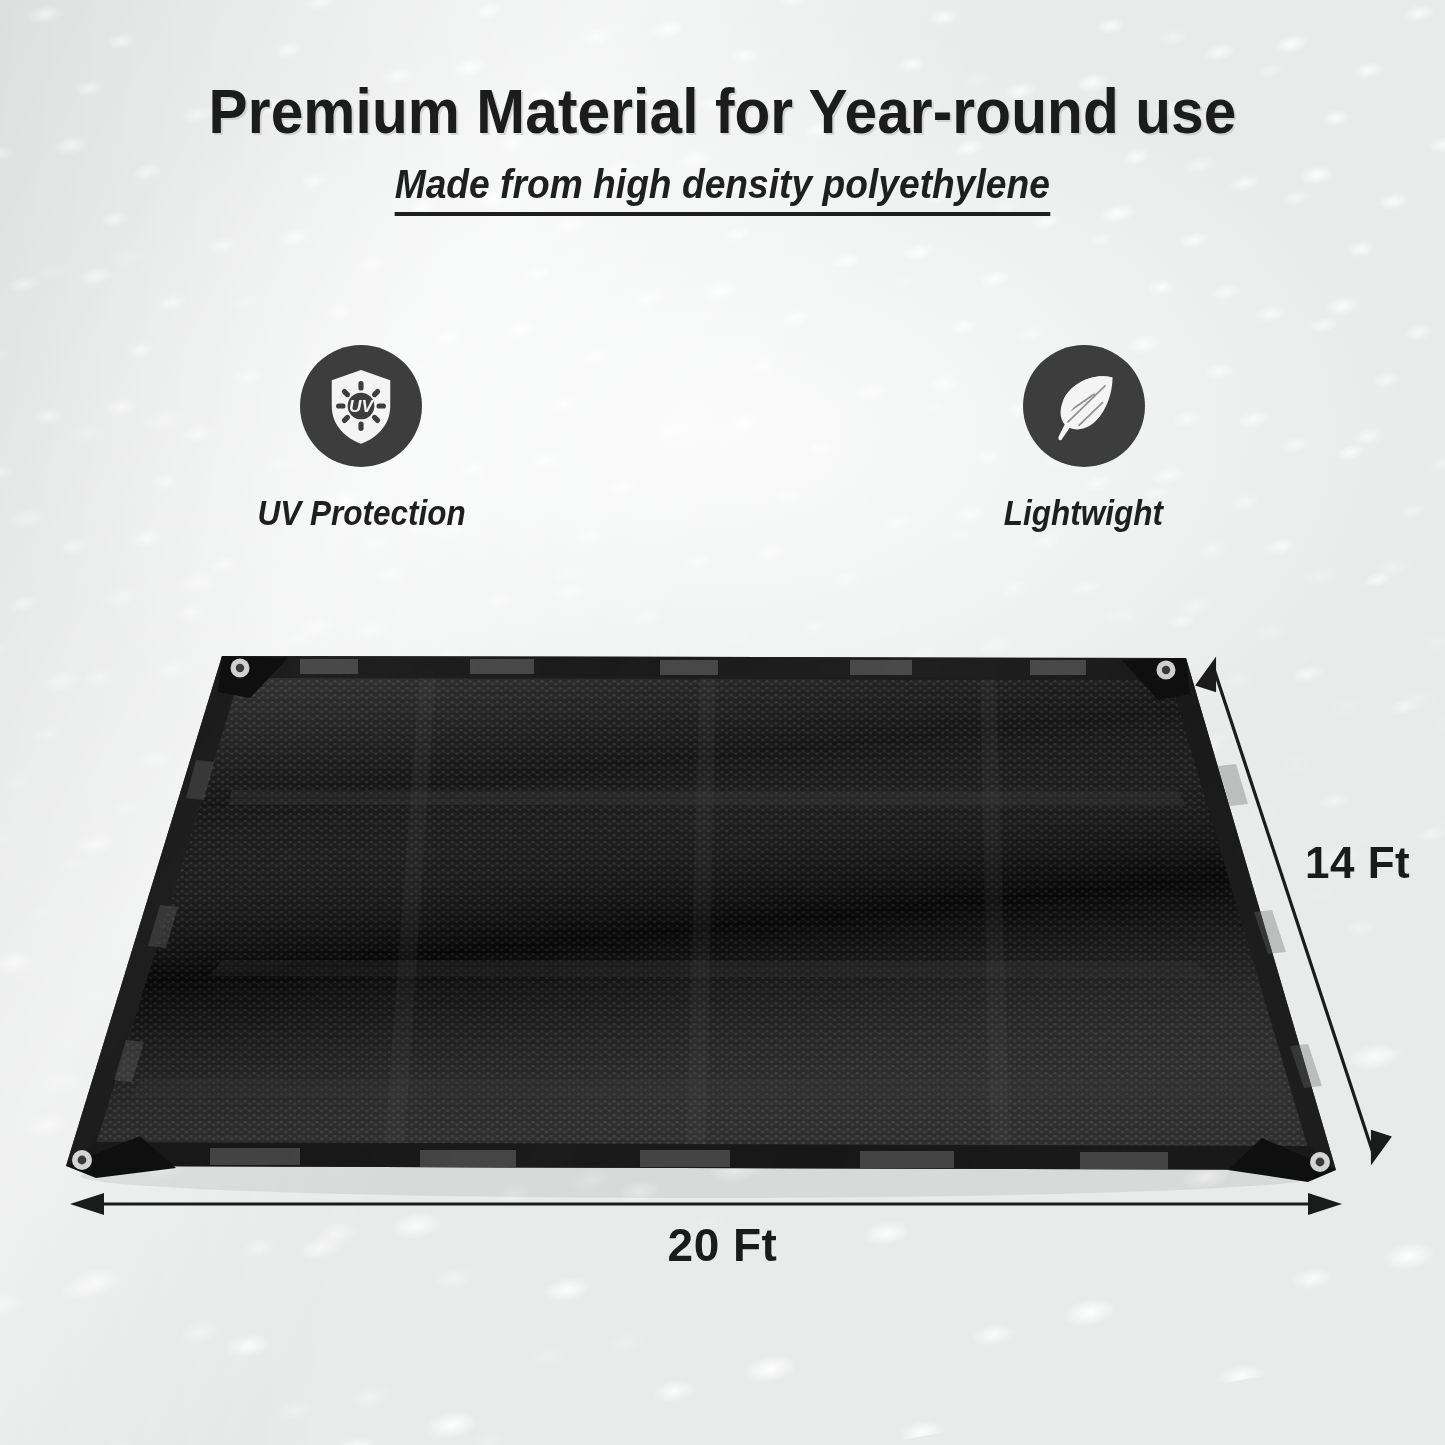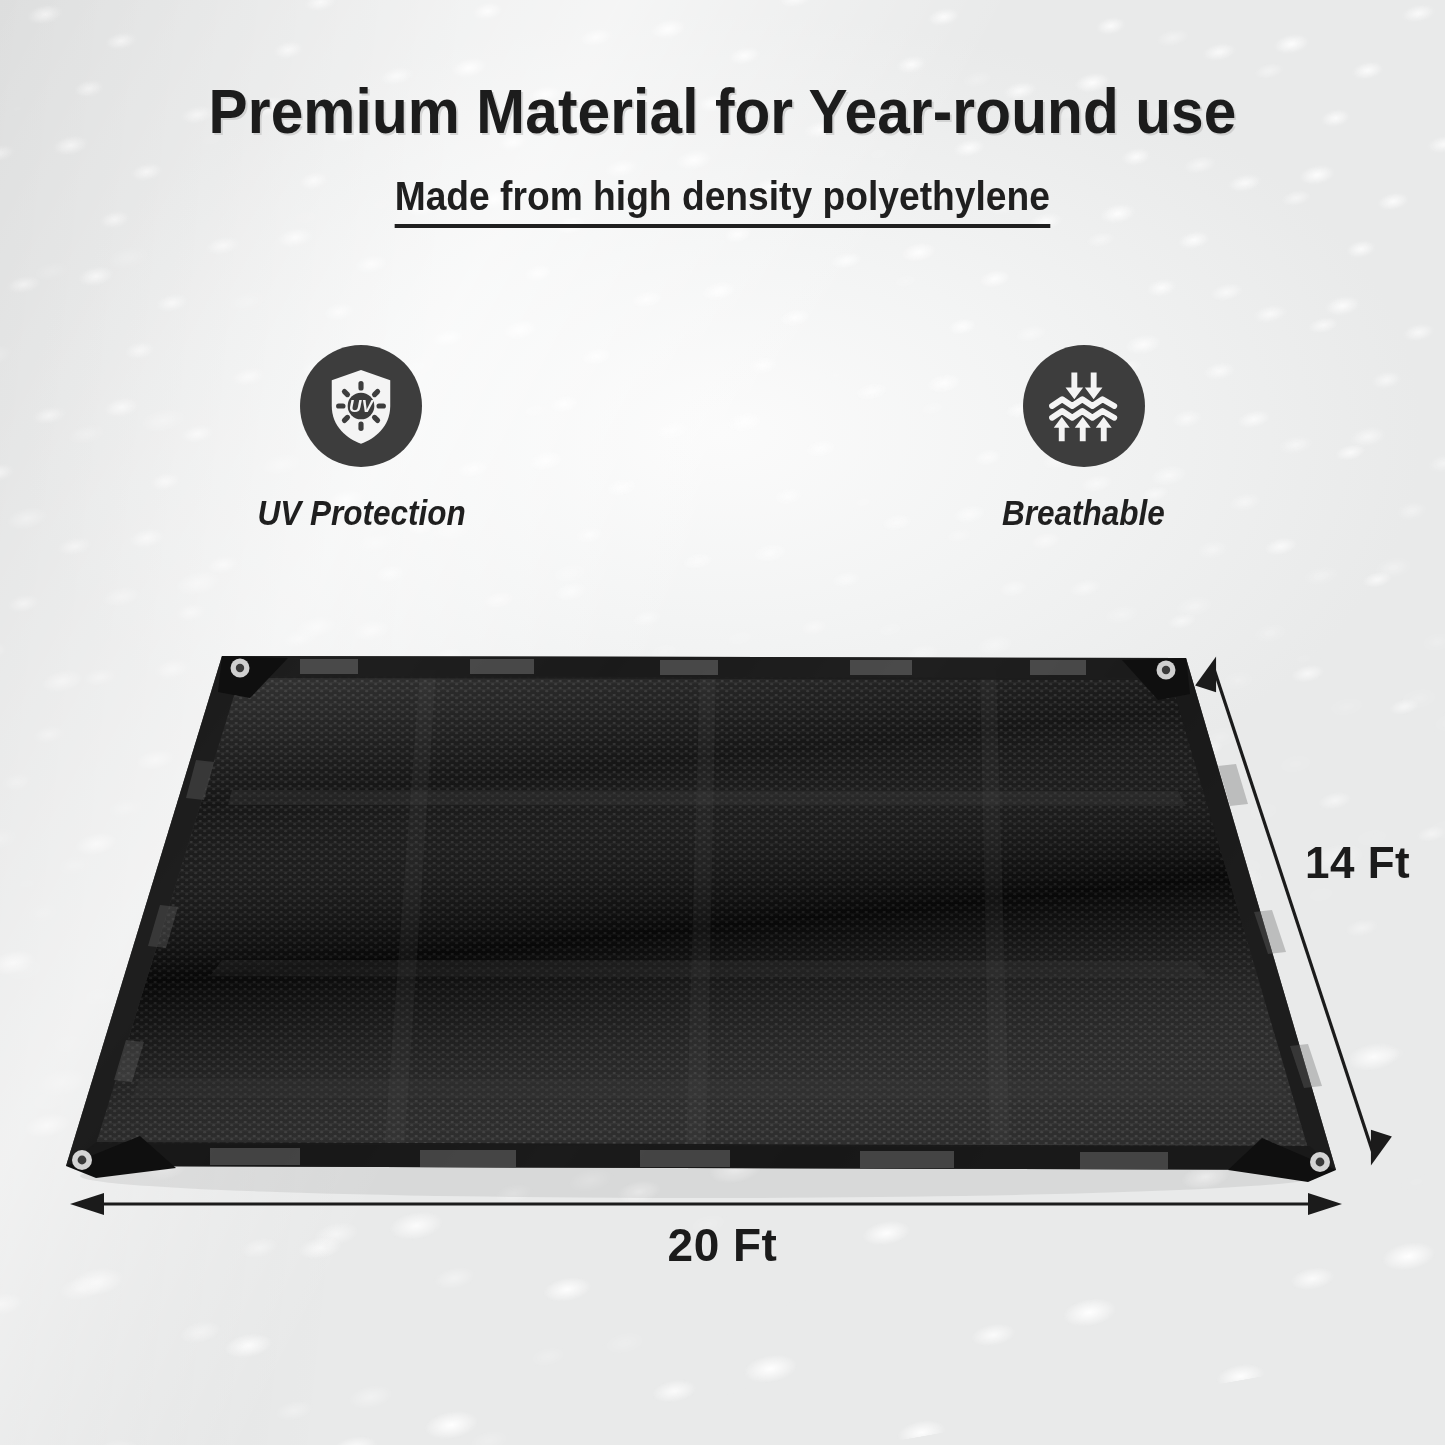--- a/index.html
+++ b/index.html
@@ -68,21 +68,21 @@
   }
   
   #headline-block{position:absolute;left:0;top:78px;width:1445px;text-align:center;}
   #headline{
     font-family:"Liberation Sans Narrow","Liberation Sans",sans-serif;
     font-weight:bold;font-size:63px;letter-spacing:.1px;
     color:#1c1c1c;line-height:1.06;
     transform:scaleX(.93);
     text-shadow:2px 2px 0 rgba(180,180,180,.45);
   }
-  #subheadline-wrap{margin-top:29px;display:inline-block;}
+  #subheadline-wrap{margin-top:17px;display:inline-block;font-style:italic;}
   #subheadline{
     font-family:"Liberation Sans Narrow","Liberation Sans",sans-serif;
     font-weight:600;font-size:40px;color:#1f1f1f;
     transform:scaleX(.93);
     border-bottom:4px solid #1f1f1f;
     padding-bottom:5px;
     display:inline-block;
   }
   
   #features{position:absolute;left:0;top:345px;width:1445px;display:flex;font-style:italic;}
@@ -144,41 +144,36 @@
             <rect x="29.5" y="59.5" width="6" height="11" rx="3" transform="rotate(45 32.5 65)"></rect>
             <rect x="64.5" y="59.5" width="6" height="11" rx="3" transform="rotate(-45 67.5 65)"></rect>
           </g>
           <text x="50" y="57" text-anchor="middle" font-family="Liberation Sans, sans-serif" font-size="20" font-weight="bold" fill="#f4f4f4">UV</text>
         </svg>
       </div>
       <div class="feature-label">UV Protection</div>
     </div>
 
 
+
     <div class="feature">
       <div class="feature-circle">
         <svg width="84" height="84" viewBox="0 0 100 100" aria-hidden="true">
-          <g fill="#f4f4f4">
-            <path d="M35 10 h7 v18 h7 l-10.5 14 l-10.5 -14 h7 z"></path>
-            <path d="M58 10 h7 v18 h7 l-10.5 14 l-10.5 -14 h7 z"></path>
+          <path d="M84 16 C62 10 34 22 25 44 C20 56 22 66 27 72 L20 86 C18.5 89 20.5 92 23 90.5 L33 76
+                   C41 80 54 78 64 68 C78 54 84 32 84 16 Z" fill="#f4f4f4"></path>
+          <g stroke="#3d3d3d" stroke-width="2" stroke-linecap="round" opacity=".55" fill="none">
+            <path d="M31 69 L75 26"></path>
+            <path d="M33 56 L62 36"></path>
+            <path d="M44 73 L72 46"></path>
           </g>
-          <g fill="none" stroke="#f4f4f4" stroke-width="7" stroke-linecap="round" stroke-linejoin="round">
-            <path d="M12 50 L24 42 L36 50 L48 42 L60 50 L72 42 L86 50"></path>
-            <path d="M12 64 L24 56 L36 64 L48 56 L60 64 L72 56 L86 64"></path>
-          </g>
-          <g fill="#f4f4f4">
-            <path d="M20 92 v-16 h-6 l9.5 -13 l9.5 13 h-6 v16 z"></path>
-            <path d="M45 92 v-16 h-6 l9.5 -13 l9.5 13 h-6 v16 z"></path>
-            <path d="M70 92 v-16 h-6 l9.5 -13 l9.5 13 h-6 v16 z"></path>
-          </g>
+          <path d="M25 44 C34 22 62 10 84 16 C66 26 46 38 33 58 Z" fill="#f4f4f4"></path>
         </svg>
       </div>
-      <div class="feature-label">Breathable</div>
+      <div class="feature-label">Lightwight</div>
     </div>
-
 
   </div>
 
   <div id="tarp-wrap">
     <svg width="1445" height="1445" viewBox="0 0 1445 1445" aria-hidden="true">
       <defs>
 
         <pattern id="meshPattern" width="9" height="7" patternUnits="userSpaceOnUse">
           <rect width="9" height="7" fill="#0b0b0b"></rect>
           <ellipse cx="2.2" cy="2" rx="1.7" ry="1.1" fill="#272727"></ellipse>

